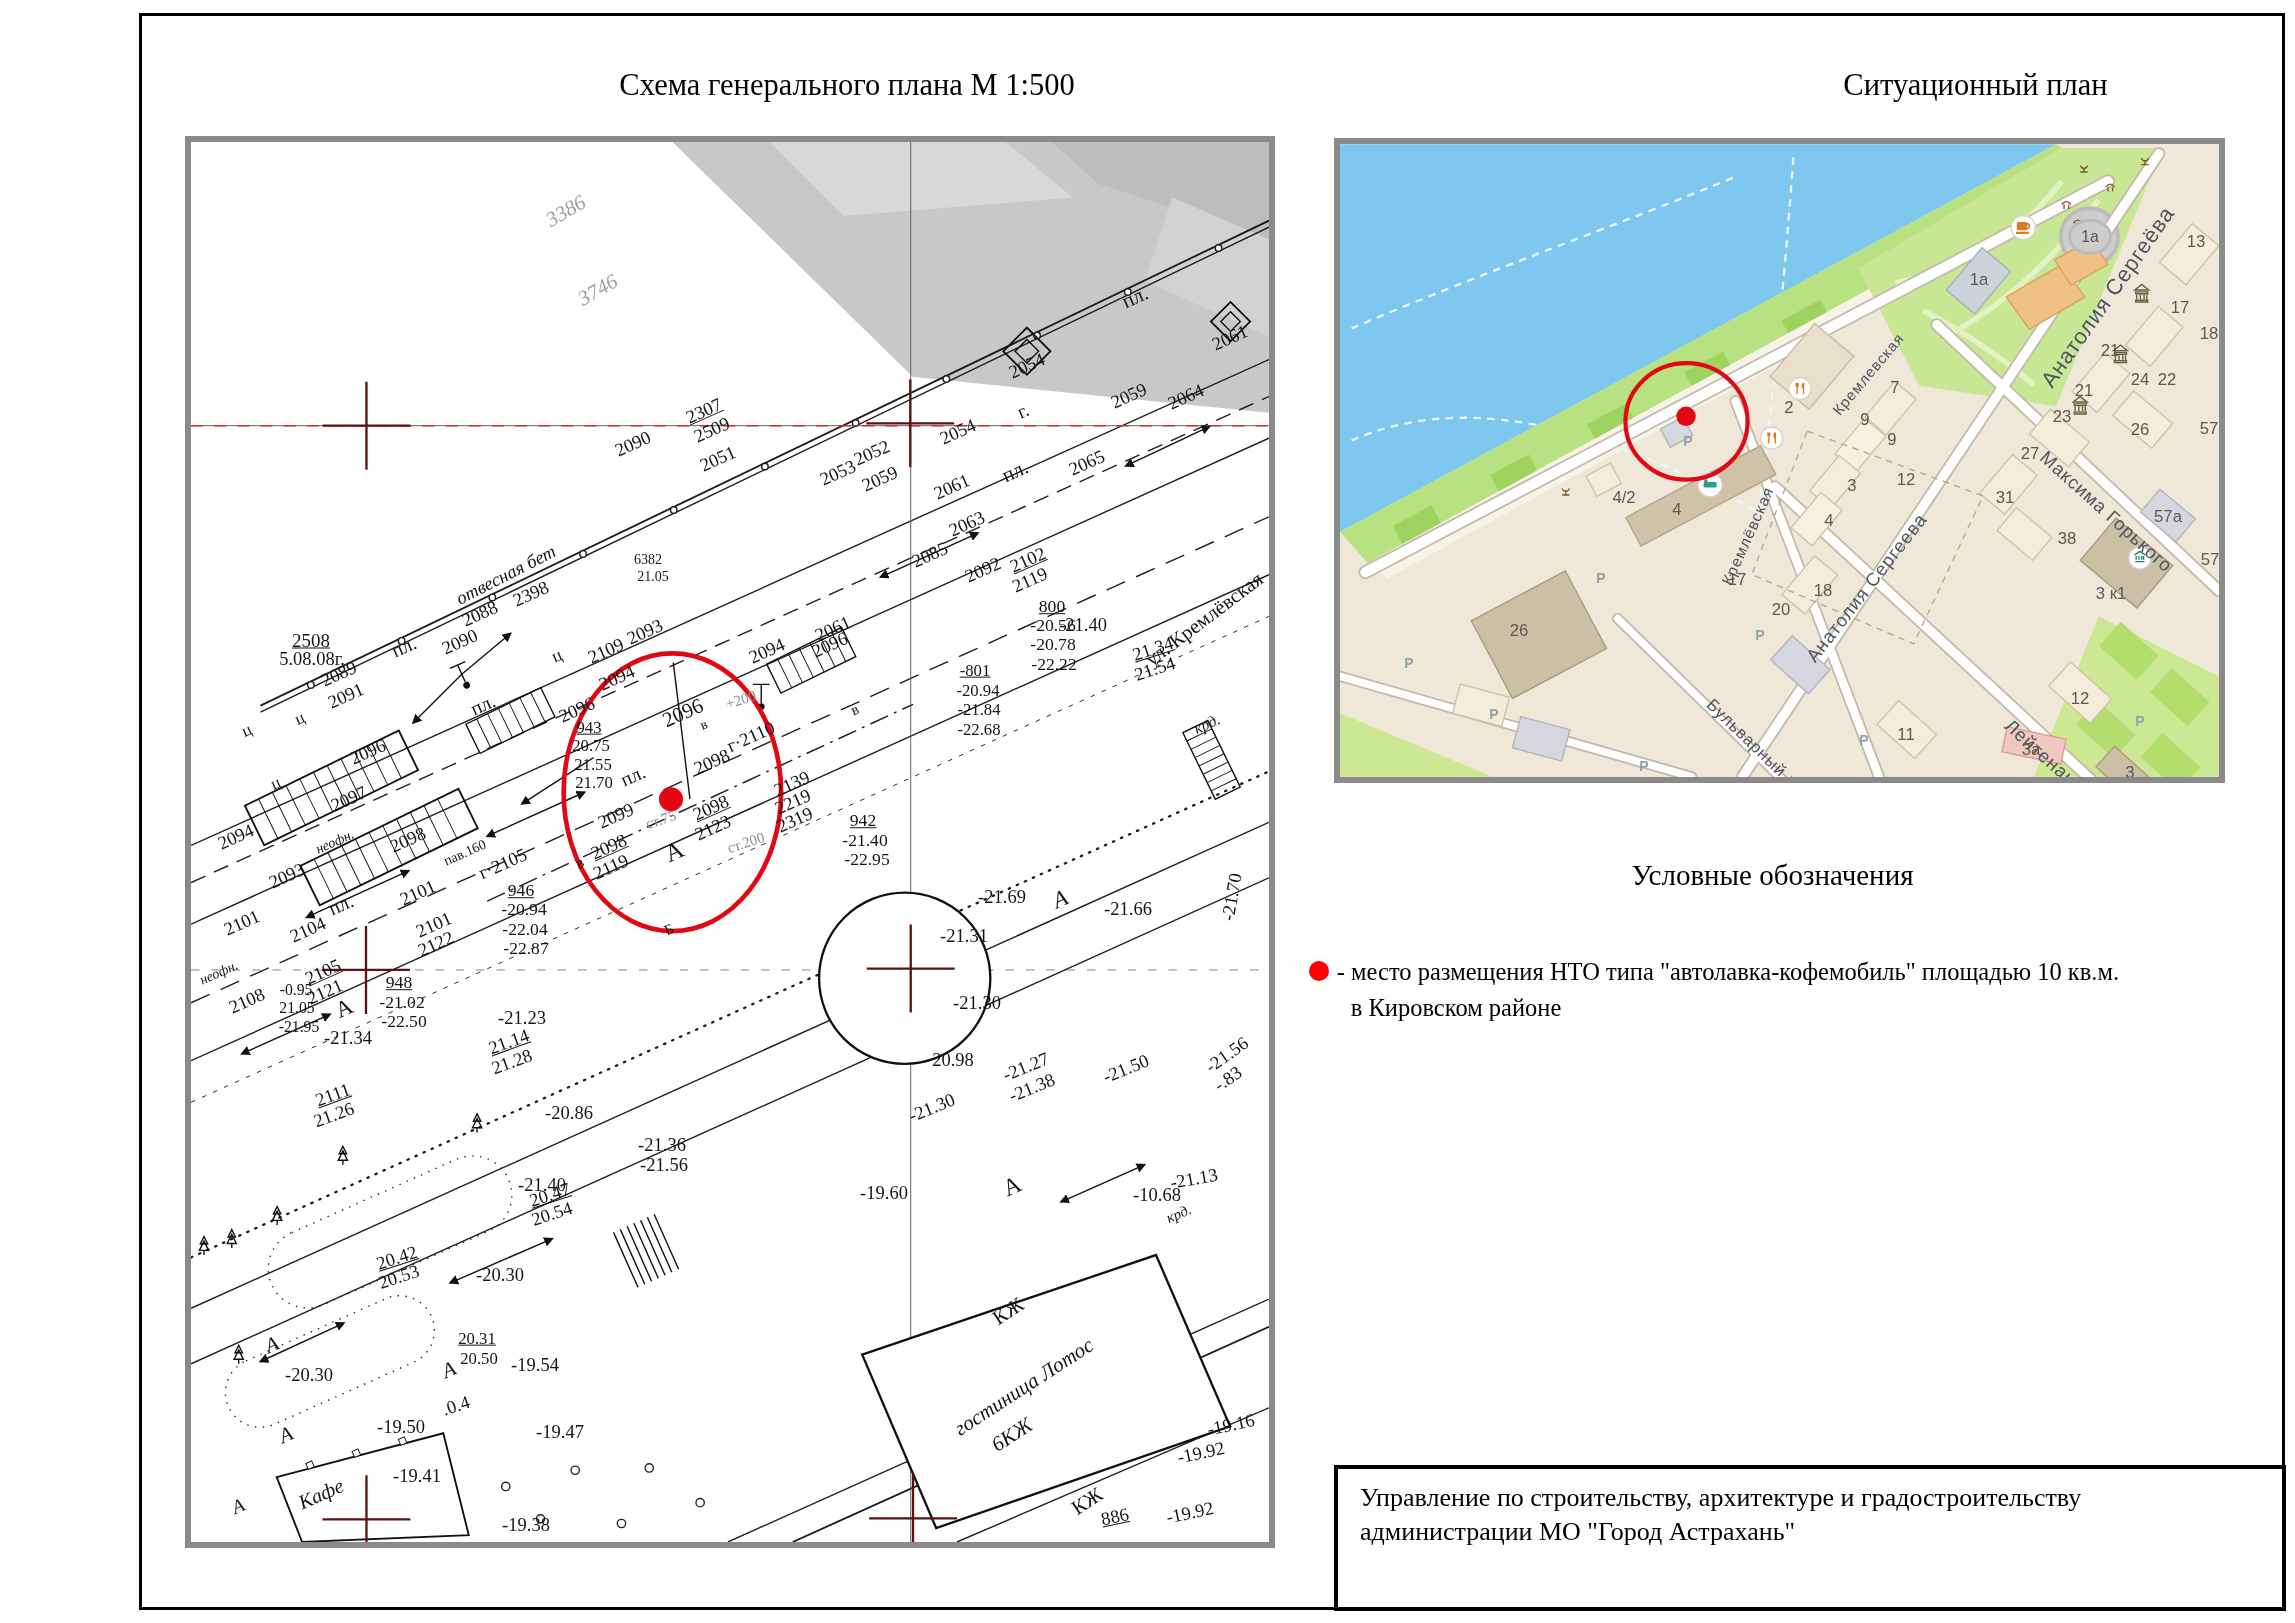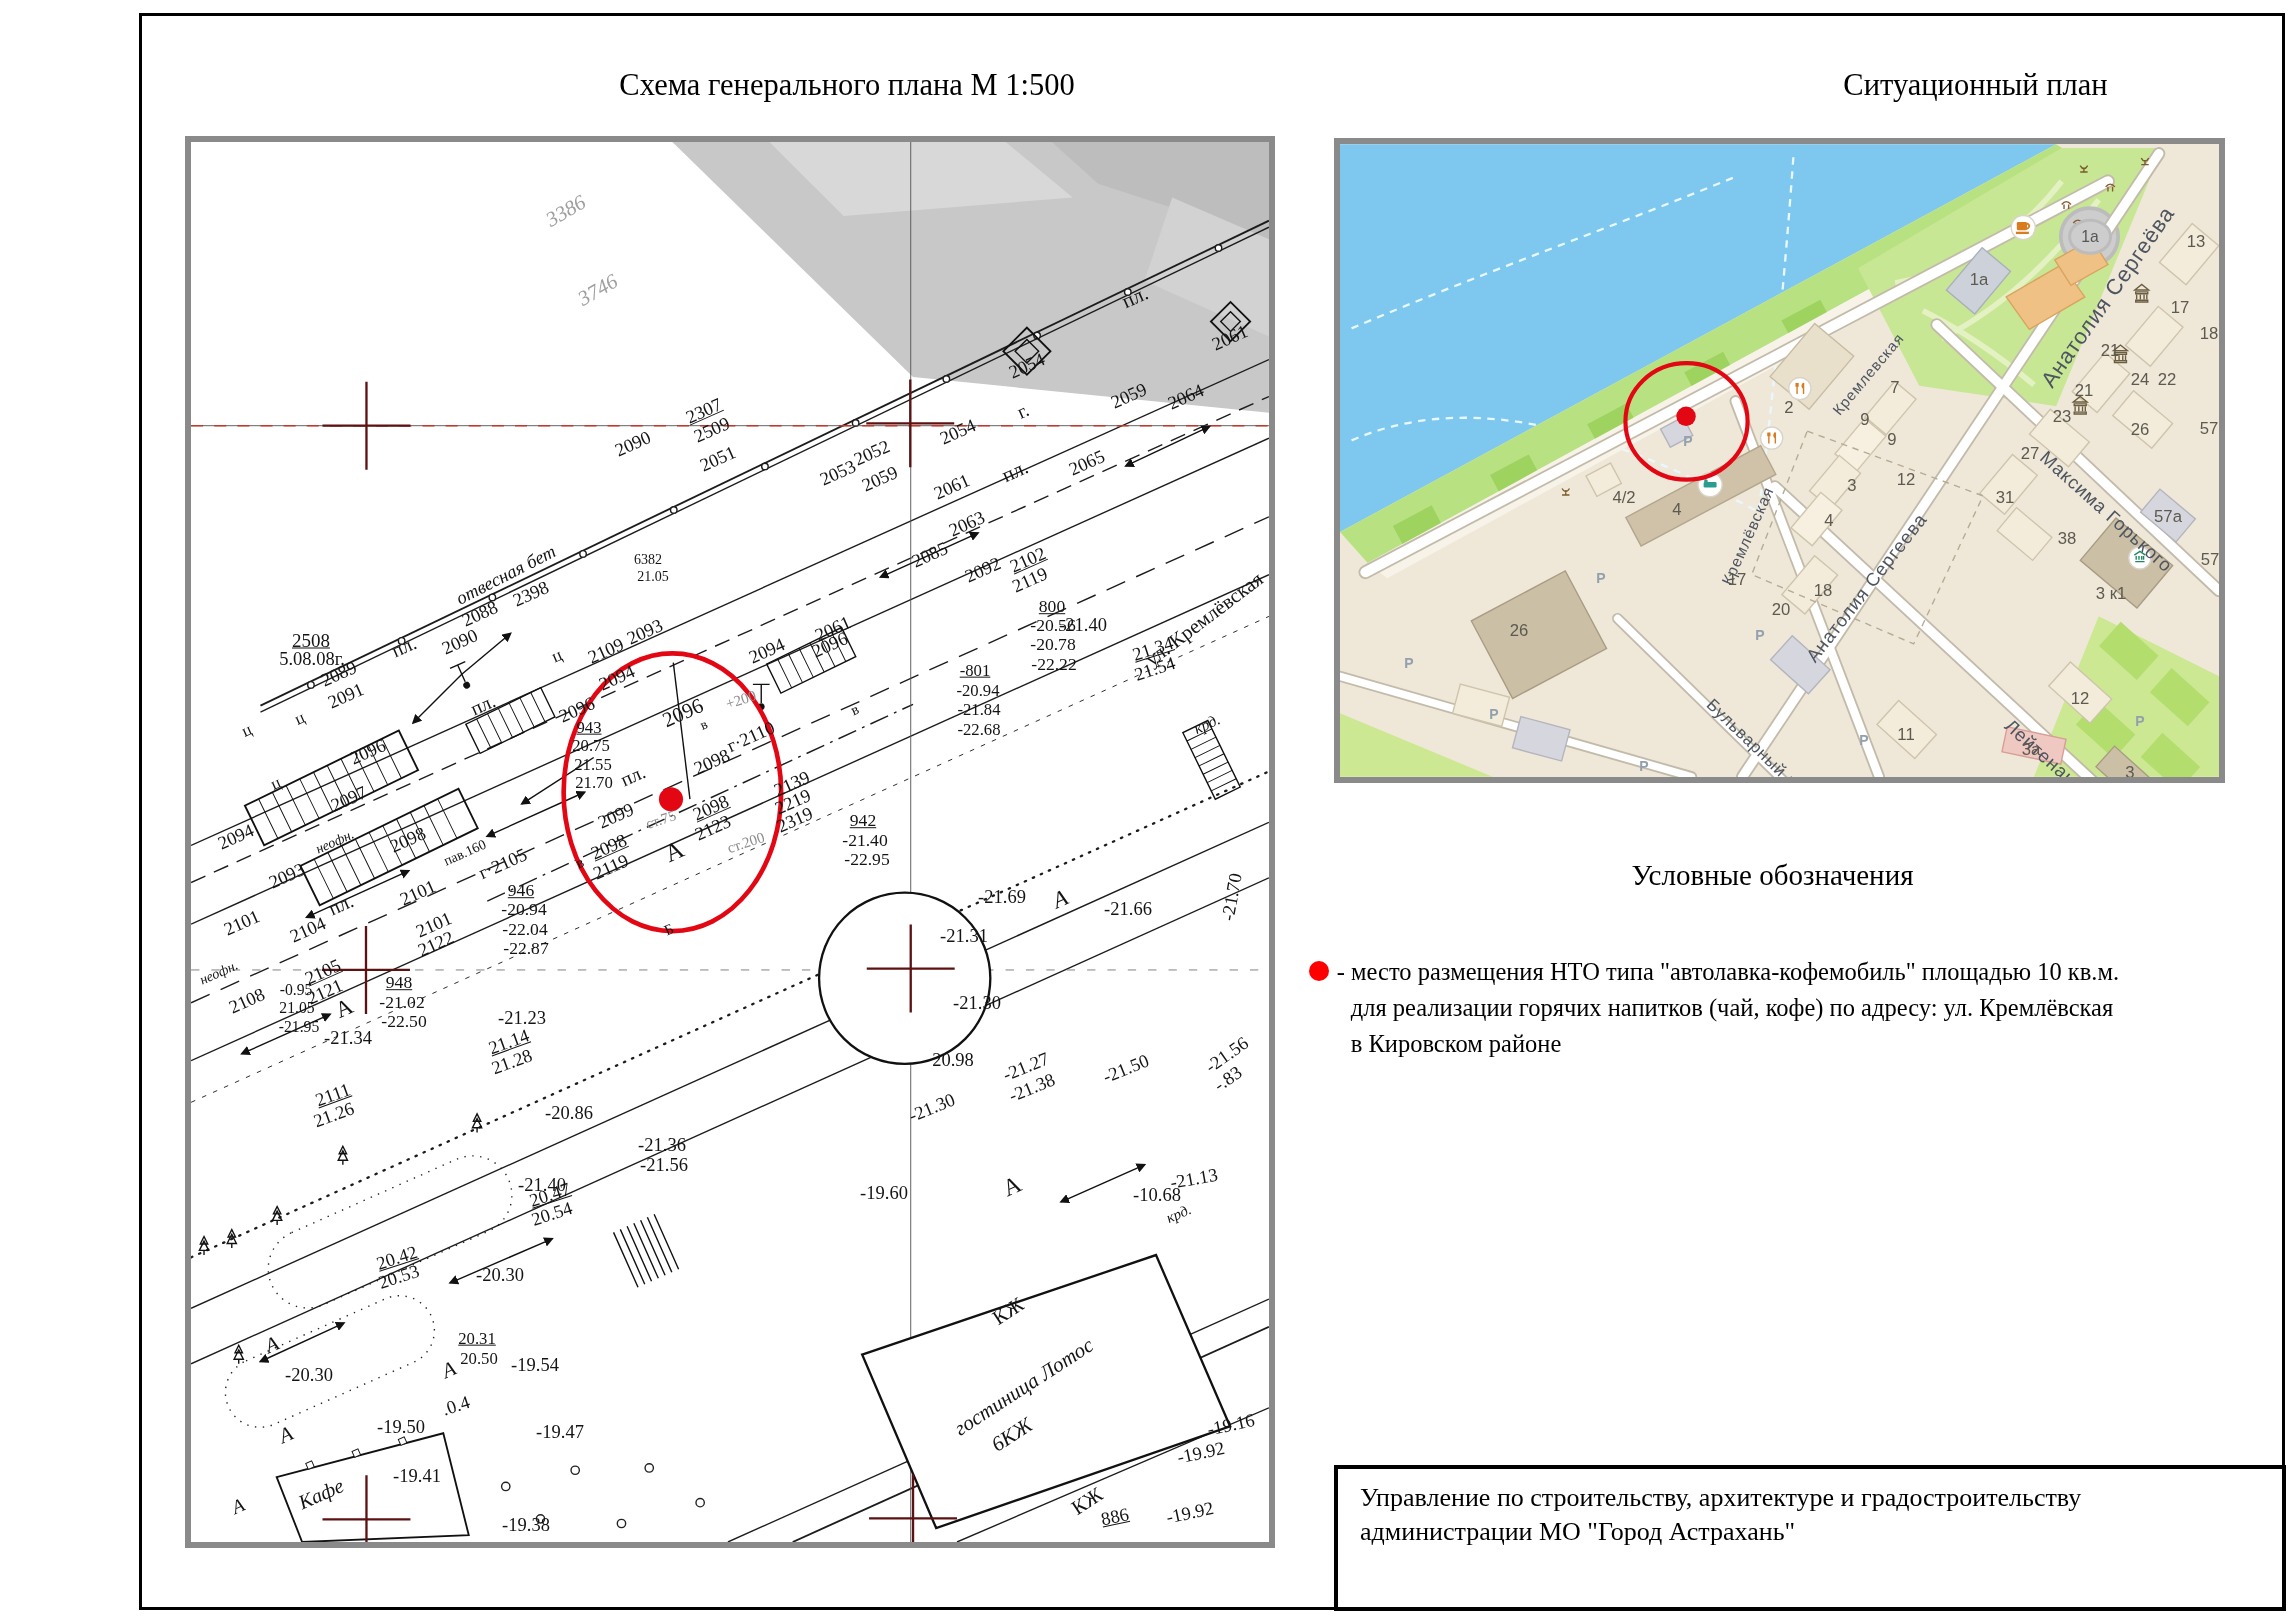--- a/index.html
+++ b/index.html
@@ -573,21 +573,20 @@
       <div class="ann p" style="left: 800px; top: 577px; font-size: 14px; transform: translate(-50%, -50%) rotate(0deg);">Р</div>
     </div>
 </div>
 
 <div id="legend-title">Условные обозначения</div>
 <div id="legend-item">
   <div class="row">
     <span class="dot"></span>
     <div class="leg-lines">
       <div>- место размещения НТО  типа "автолавка-кофемобиль" площадью 10 кв.м.</div>
-      <div class="leg-ind">для реализации горячих напитков (чай, кофе) по адресу: ул. Кремлёвская</div>
       <div class="leg-ind">в Кировском районе</div>
     </div>
   </div>
 </div>
 
 <div id="titleblock">
   <div class="tb-line">Управление по строительству, архитектуре и градостроительству</div>
   <div class="tb-line">администрации МО "Город Астрахань"</div>
 </div>
 

